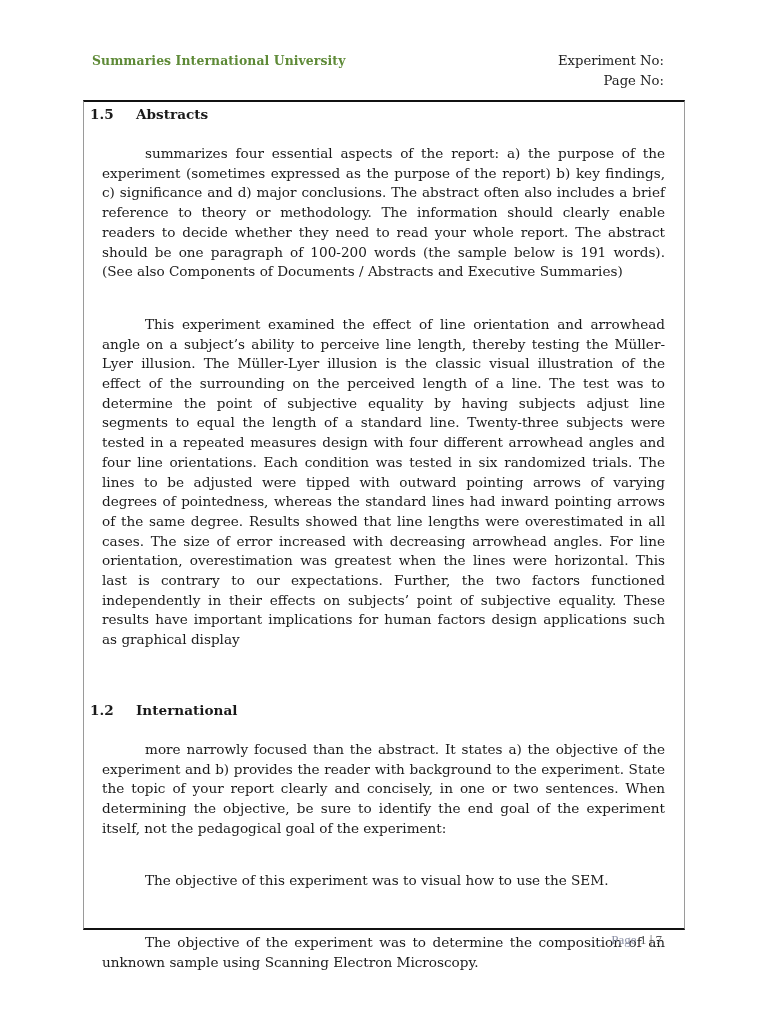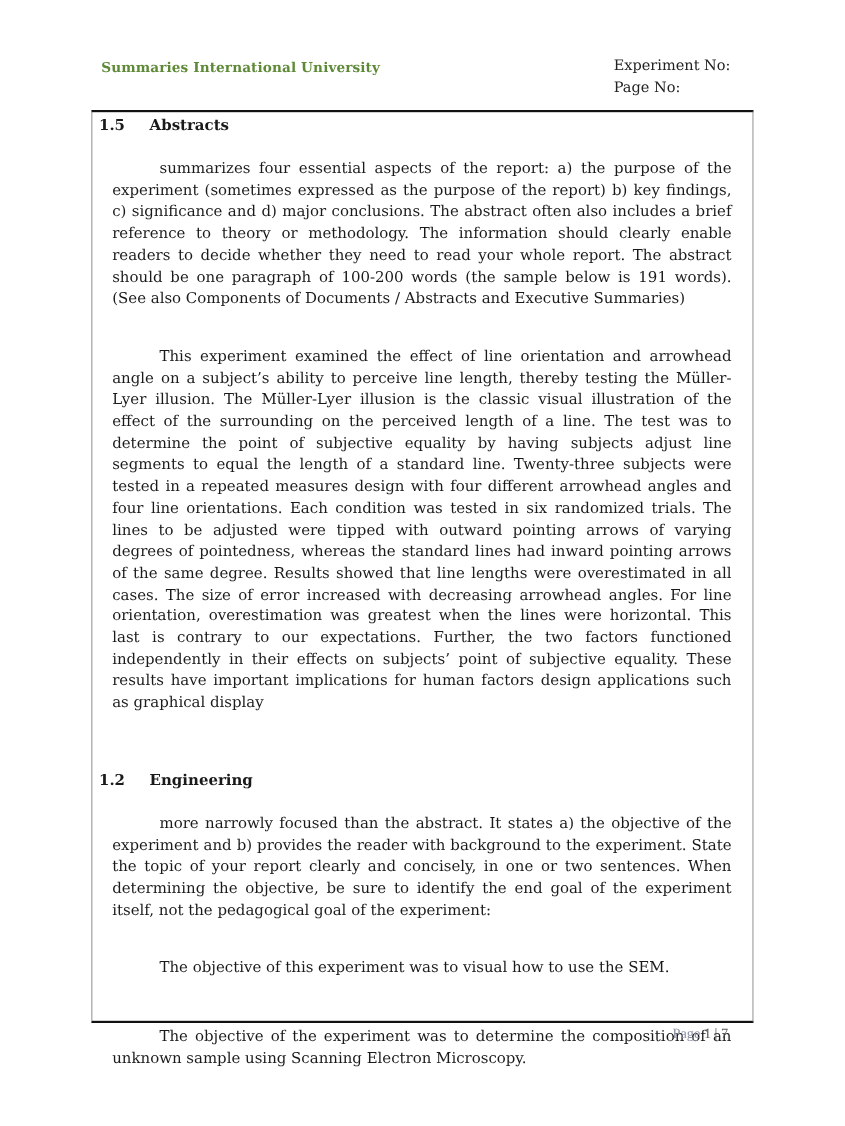--- a/index.html
+++ b/index.html
@@ -30,20 +30,21 @@
       font-size: 12.4px;
       line-height: 20px;
       letter-spacing: 0.1px;
     }
     .dept { color: #4a6fb5; }
     .univ { color: #5e8a37; }
     .header-right {
       position: absolute;
       right: 0;
       top: 0;
+      text-align: right;
       font-size: 13.2px;
       line-height: 20px;
       color: #222;
     }
     .frame {
       position: absolute;
       left: 83px;
       top: 100px;
       width: 602px;
       height: 830px;
@@ -110,21 +111,21 @@
 <div class="content">
   <div class="heading">
     <span class="num">1.5</span><span>Abstracts</span>
   </div>
   <div class="gap-m"></div>
   <p>summarizes four essential aspects of the report: a) the purpose of the experiment (sometimes expressed as the purpose of the report) b) key findings, c) significance and d) major conclusions. The abstract often also includes a brief reference to theory or methodology. The information should clearly enable readers to decide whether they need to read your whole report. The abstract should be one paragraph of 100-200 words (the sample below is 191 words). (See also Components of Documents / Abstracts and Executive Summaries)</p>
   <div class="gap-s"></div>
   <p>This experiment examined the effect of line orientation and arrowhead angle on a subject’s ability to perceive line length, thereby testing the Müller-Lyer illusion. The Müller-Lyer illusion is the classic visual illustration of the effect of the surrounding on the perceived length of a line. The test was to determine the point of subjective equality by having subjects adjust line segments to equal the length of a standard line. Twenty-three subjects were tested in a repeated measures design with four different arrowhead angles and four line orientations. Each condition was tested in six randomized trials. The lines to be adjusted were tipped with outward pointing arrows of varying degrees of pointedness, whereas the standard lines had inward pointing arrows of the same degree. Results showed that line lengths were overestimated in all cases. The size of error increased with decreasing arrowhead angles. For line orientation, overestimation was greatest when the lines were horizontal. This last is contrary to our expectations. Further, the two factors functioned independently in their effects on subjects’ point of subjective equality. These results have important implications for human factors design applications such as graphical display</p>
   <div class="gap-l"></div>
   <div class="heading">
-    <span class="num">1.2</span><span>Engineering</span>
+    <span class="num">1.2</span><span>International</span>
   </div>
   <div class="gap-m"></div>
   <p>more narrowly focused than the abstract. It states a) the objective of the experiment and b) provides the reader with background to the experiment. State the topic of your report clearly and concisely, in one or two sentences. When determining the objective, be sure to identify the end goal of the experiment itself, not the pedagogical goal of the experiment:</p>
   <div class="gap-s"></div>
   <p>The objective of this experiment was to visual how to use the SEM.</p>
   <div class="gap-s"></div>
   <div class="gap-s"></div>
   <p>The objective of the experiment was to determine the composition of an unknown sample using Scanning Electron Microscopy.</p>
 </div>
 

